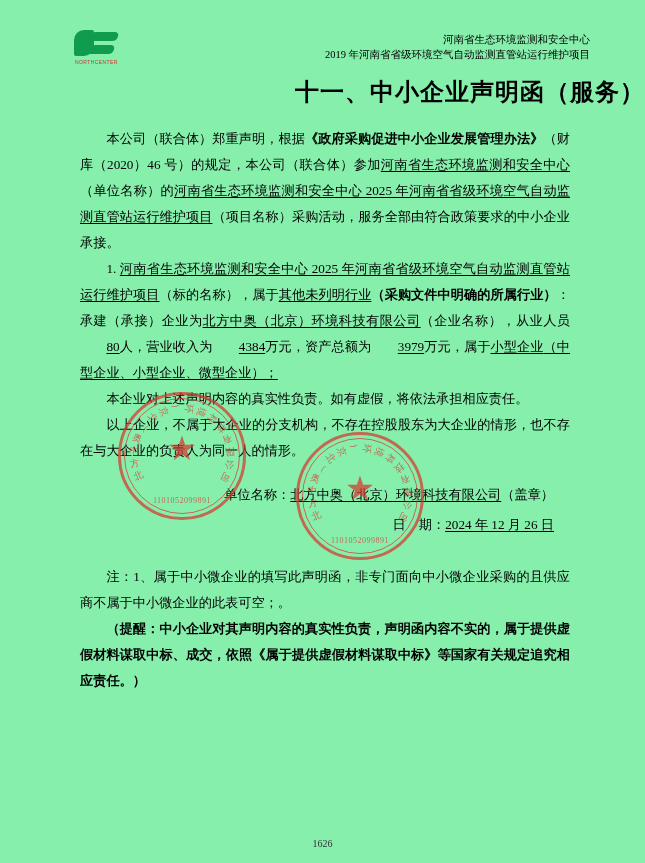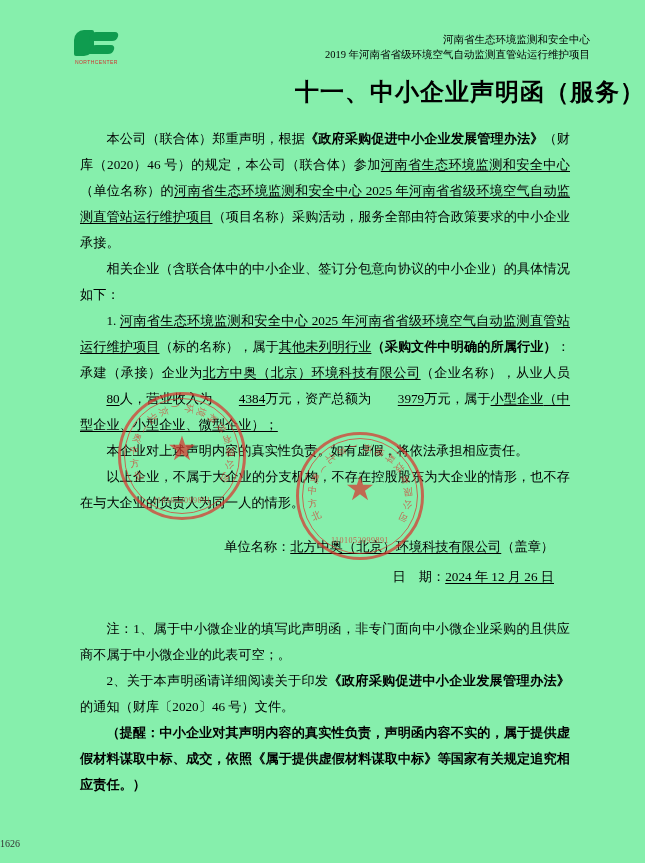--- a/index.html
+++ b/index.html
@@ -186,20 +186,21 @@
     top: 432px;
     width: 122px;
     height: 122px;
   }
   
   .footer {
     position: absolute;
     left: 0;
     bottom: 14px;
     width: 645px;
+    text-align: center;
     font-size: 10px;
     color: #333;
   }
 </style>
 </head>
 <body>
 
 <div class="page">
   <div class="page-inner">
 
@@ -217,40 +218,38 @@
         <div>2019 年河南省省级环境空气自动监测直管站运行维护项目</div>
       </div>
     </div>
 
     <div class="doc-title">十一、中小企业声明函（服务）</div>
 
     <div class="body">
 
       <p class="p"><span>本公司（联合体）郑重声明，根据</span><span class="b">《政府采购促进中小企业发展管理办法》</span><span>（财库</span><span>（2020）46 号）的规定，本公司（联合体）参加</span><span class="u">河南省生态环境监测和安全中心</span><span>（单位名称）</span><span>的</span><span class="u">河南省生态环境监测和安全中心 2025 年河南省省级环境空气自动监测直管站运行维护项目</span><span>（项目名称）</span><span>采购活动，服务全部由符合政策要求的中小企业承接。</span></p>
 
-      <p class="p">相关企业（含联合体中的中小企业、签订分包意向协议的中小企业）的具体情况如下：</p>
 
       <p class="p"><span>1.</span> <span class="u">河南省生态环境监测和安全中心 2025 年河南省省级环境空气自动监测直管站运行维护项目</span><span>（标的名称），属于</span><span class="u">其他未列明行业</span><span class="b">（采购文件中明确的所属行业）</span><span>：承建（承接）企业为</span><span class="u">北方中奥（北京）环境科技有限公司</span><span>（企业名称），从业人员</span><span class="u blank">80</span><span>人，营业收入为</span><span class="u blank">4384</span><span>万元，资产总额为</span><span class="u blank">3979</span><span>万元，属于</span><span class="u">小型企业</span><span class="u">（中型企业、小型企业、微型企业）；</span></p>
 
       <p class="p">本企业对上述声明内容的真实性负责。如有虚假，将依法承担相应责任。</p>
 
       <p class="p">以上企业，不属于大企业的分支机构，不存在控股股东为大企业的情形，也不存在与大企业的负责人为同一人的情形。</p>
 
       <div class="sign">
         <div class="sign-line">
           <span class="sign-label">单位名称：</span><span class="u">北方中奥（北京）环境科技有限公司</span><span>（盖章）</span>
         </div>
         <div class="sign-line">
           <span class="sign-label">日　期：</span><span class="u">2024 年 12 月 26 日</span>
         </div>
       </div>
 
       <div class="notes">
         <p class="p">注：1、属于中小微企业的填写此声明函，非专门面向中小微企业采购的且供应商不属于中小微企业的此表可空；。</p>
-        <p class="p"><span>2、关于本声明函请详细阅读关于印发</span><span class="b">《政府采购促进中小企业发展管理办法》</span><span>的通知（财库〔2020〕46 号）文件。</span></p>
         <p class="p tip"><span>（提醒：中小企业对其声明内容的真实性负责，声明函内容不实的，属于提供虚假材料谋取中标、成交，依照</span><span>《属于提供虚假材料谋取中标》</span><span>等国家有关规定追究相应责任。）</span></p>
       </div>
     </div>
 
     <div class="stamp" id="stamp1">
       <div class="inner"></div>
       <div class="ring-text">
           <span style="transform: rotate(-115deg) translate(0px, -48px) rotate(90deg) translate(-50%, -50%);">北</span>
           <span style="transform: rotate(-99.6667deg) translate(0px, -48px) rotate(90deg) translate(-50%, -50%);">方</span>
           <span style="transform: rotate(-84.3333deg) translate(0px, -48px) rotate(90deg) translate(-50%, -50%);">中</span>

